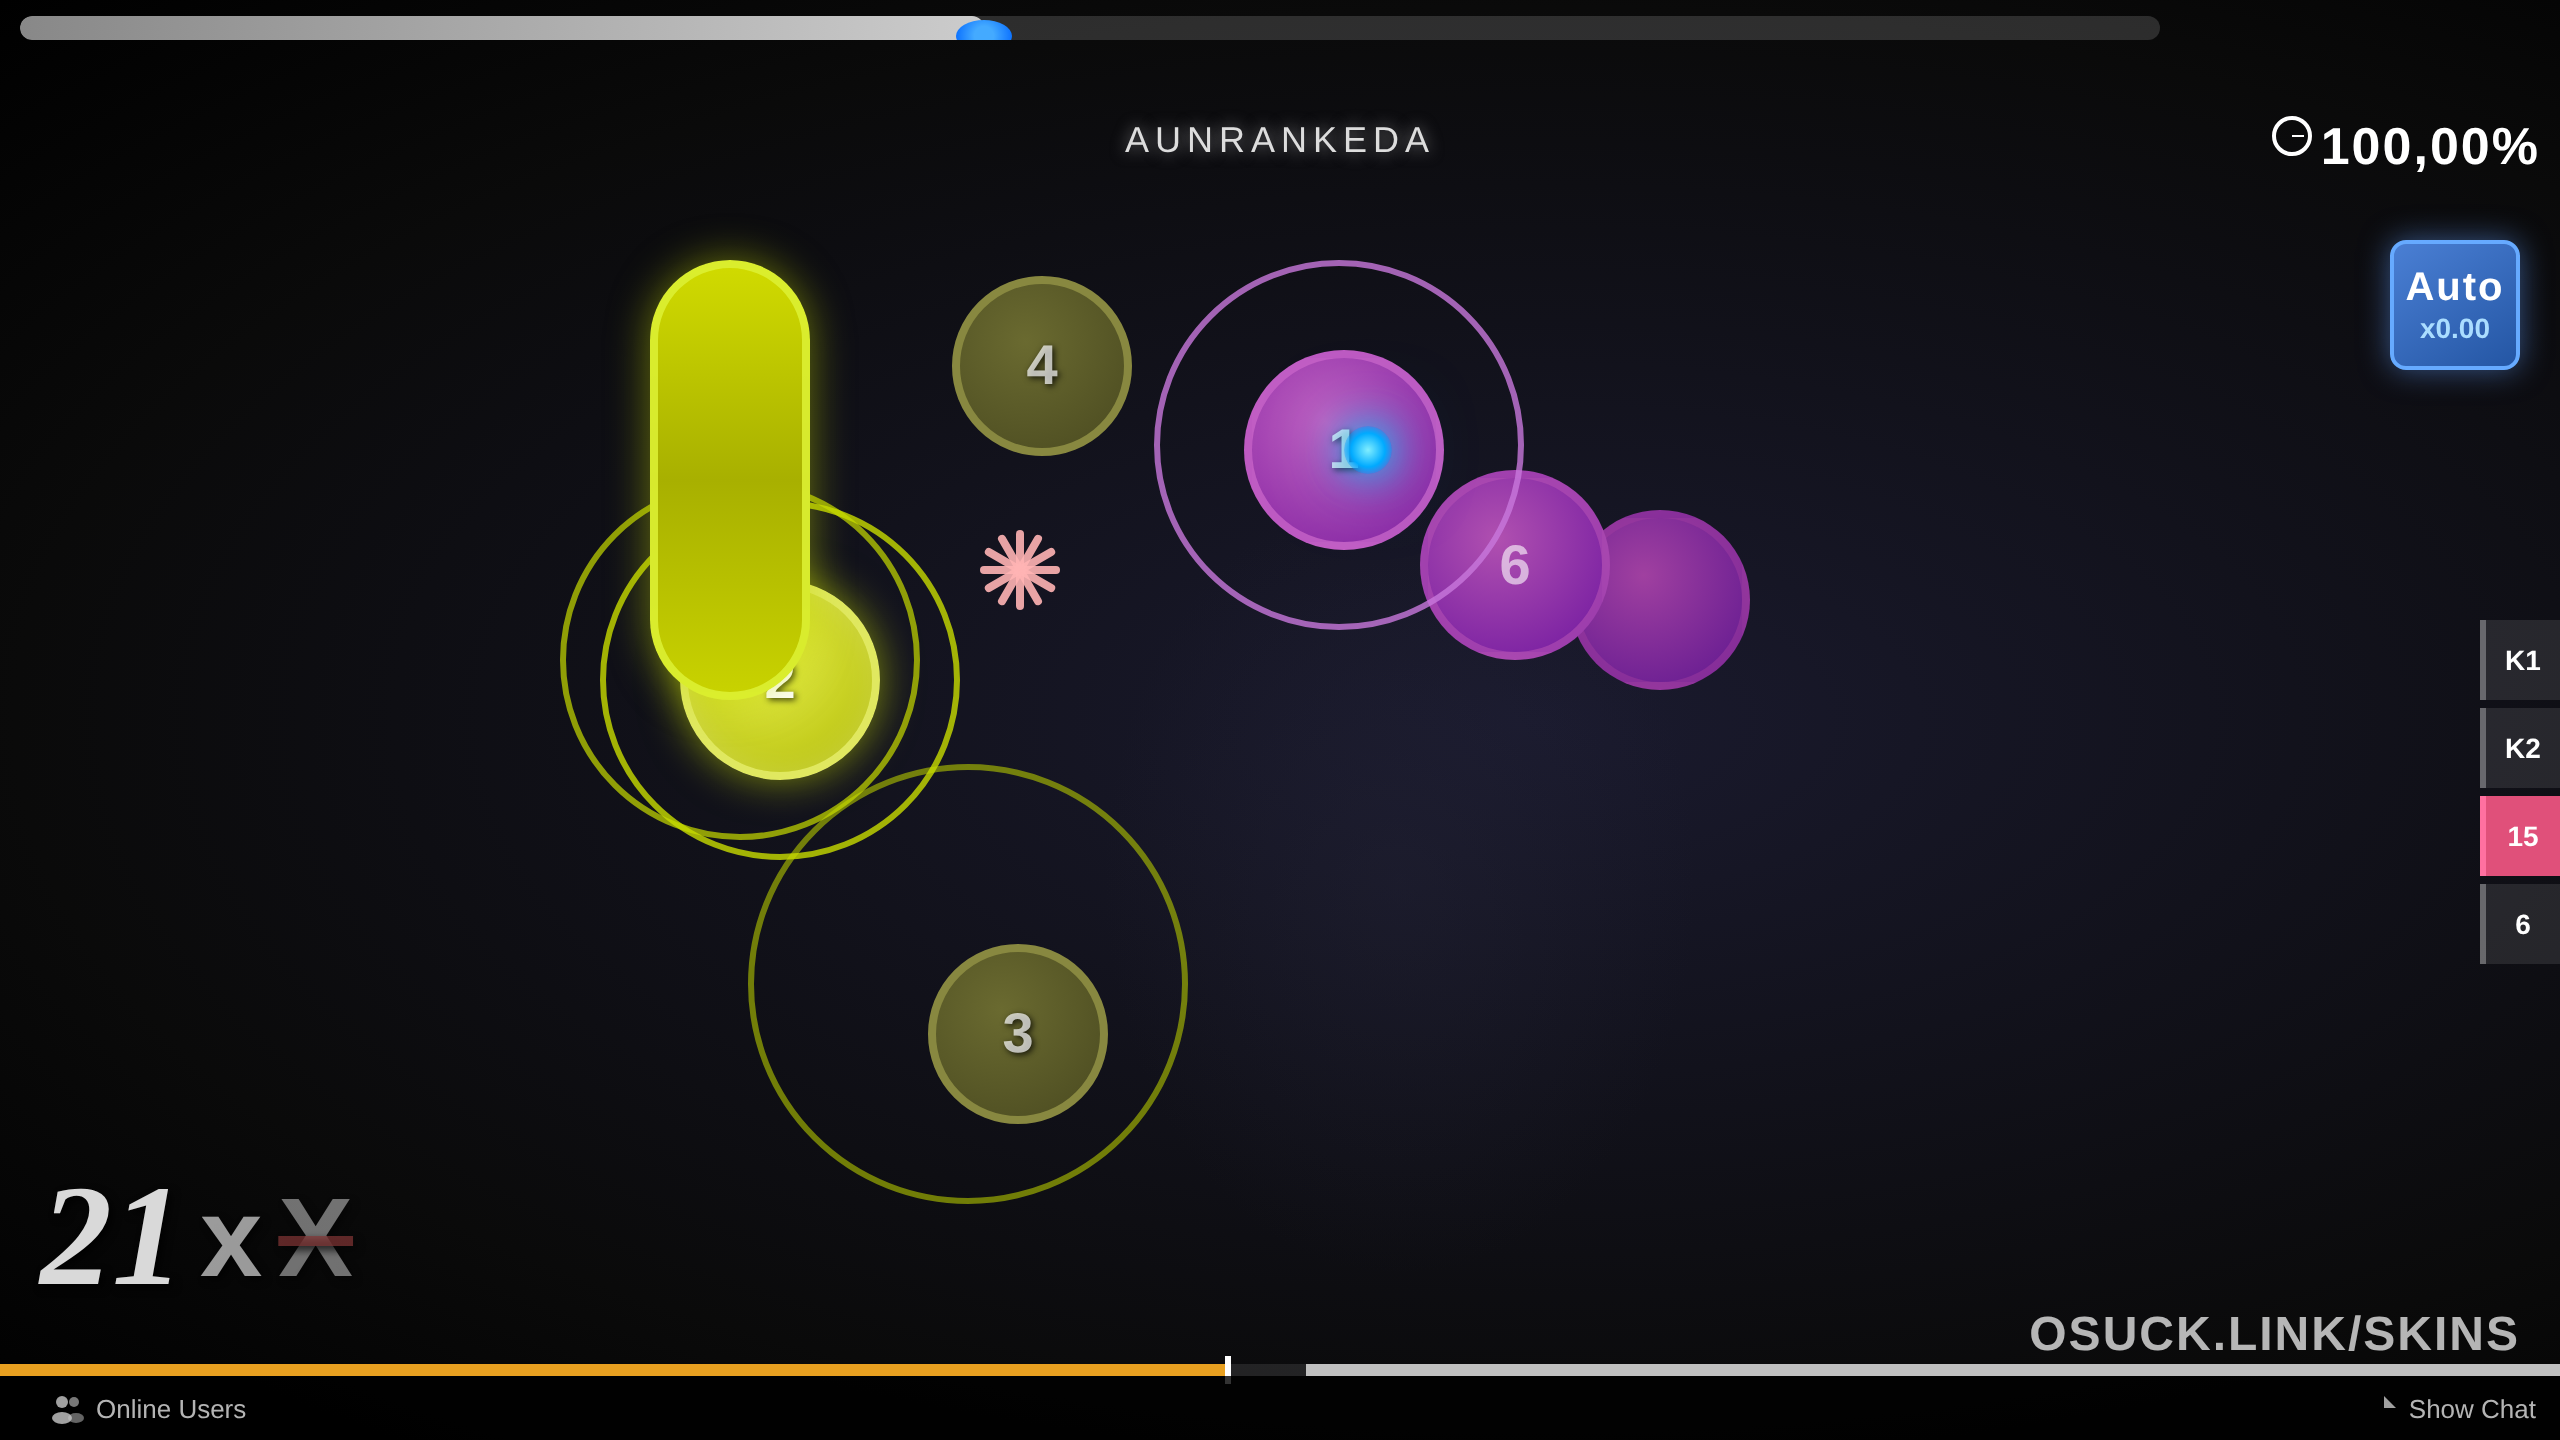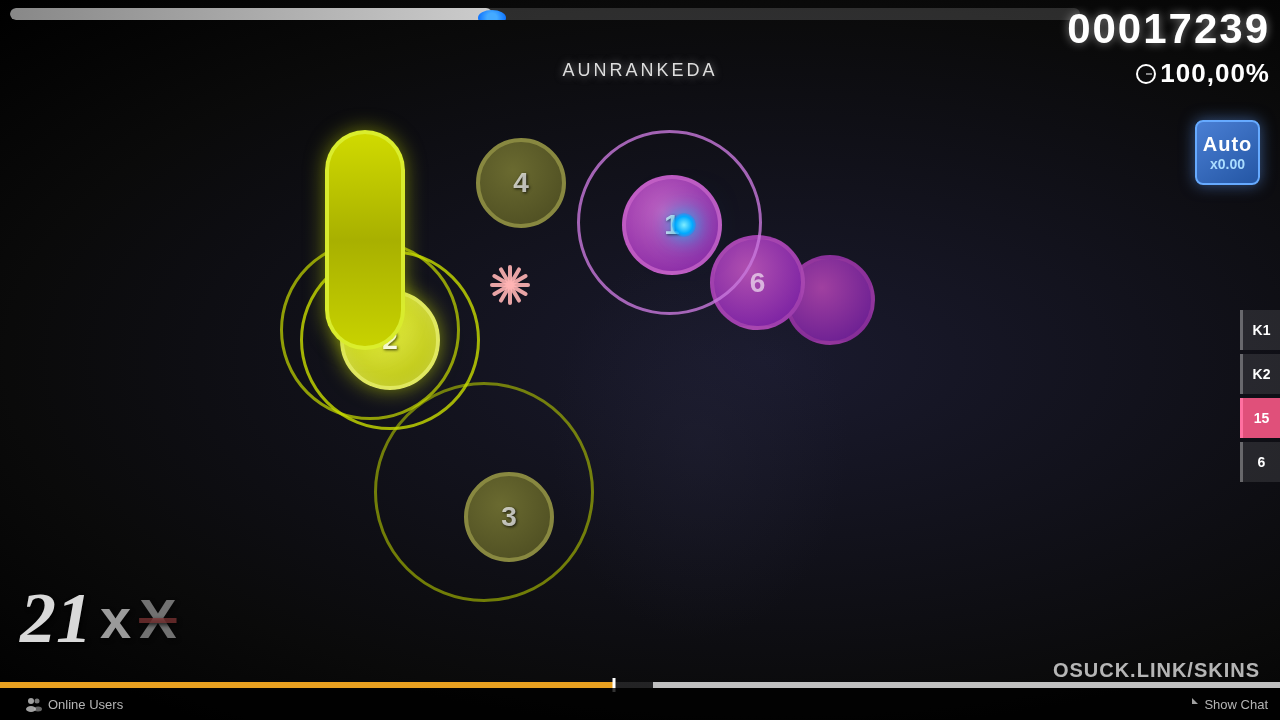--- a/index.html
+++ b/index.html
@@ -78,21 +78,21 @@
 
     #accuracy-display {
       position: absolute;
       top: 58px;
       right: 10px;
       color: white;
       font-size: 26px;
       font-weight: bold;
       letter-spacing: 1px;
       display: flex;
-      align-items: center;
+      align-items: flex-start;
       gap: 4px;
     }
 
     .clock-icon {
       display: inline-block;
       width: 20px;
       height: 20px;
       border: 2px solid white;
       border-radius: 50%;
       position: relative;
@@ -226,21 +226,21 @@
       text-decoration: line-through;
       text-decoration-color: rgba(255,100,100,0.7);
     }
 
     
     #watermark {
       position: absolute;
       bottom: 38px;
       right: 20px;
       color: rgba(255,255,255,0.7);
-      font-size: 20px;
+      font-size: 24px;
       font-weight: bold;
       letter-spacing: 1px;
     }
 
     
     #bottom-bar {
       position: absolute;
       bottom: 0;
       left: 0;
       right: 0;
@@ -490,21 +490,20 @@
 
 <div id="game-canvas">
 
   <div class="bg-silhouette"></div>
 
   <div id="progress-bar-container">
     <div id="progress-bar-fill" style="width:45%"></div>
     <div id="progress-cursor" style="left:45%"></div>
   </div>
 
-  <div id="score-display">00017239</div>
 
   <div id="accuracy-display">
     <span class="clock-icon"></span>
     <span>100,00%</span>
   </div>
 
   <div id="unranked-badge">AUNRANKEDA</div>
 
   <div id="auto-indicator">
     <span class="auto-text">Auto</span>

